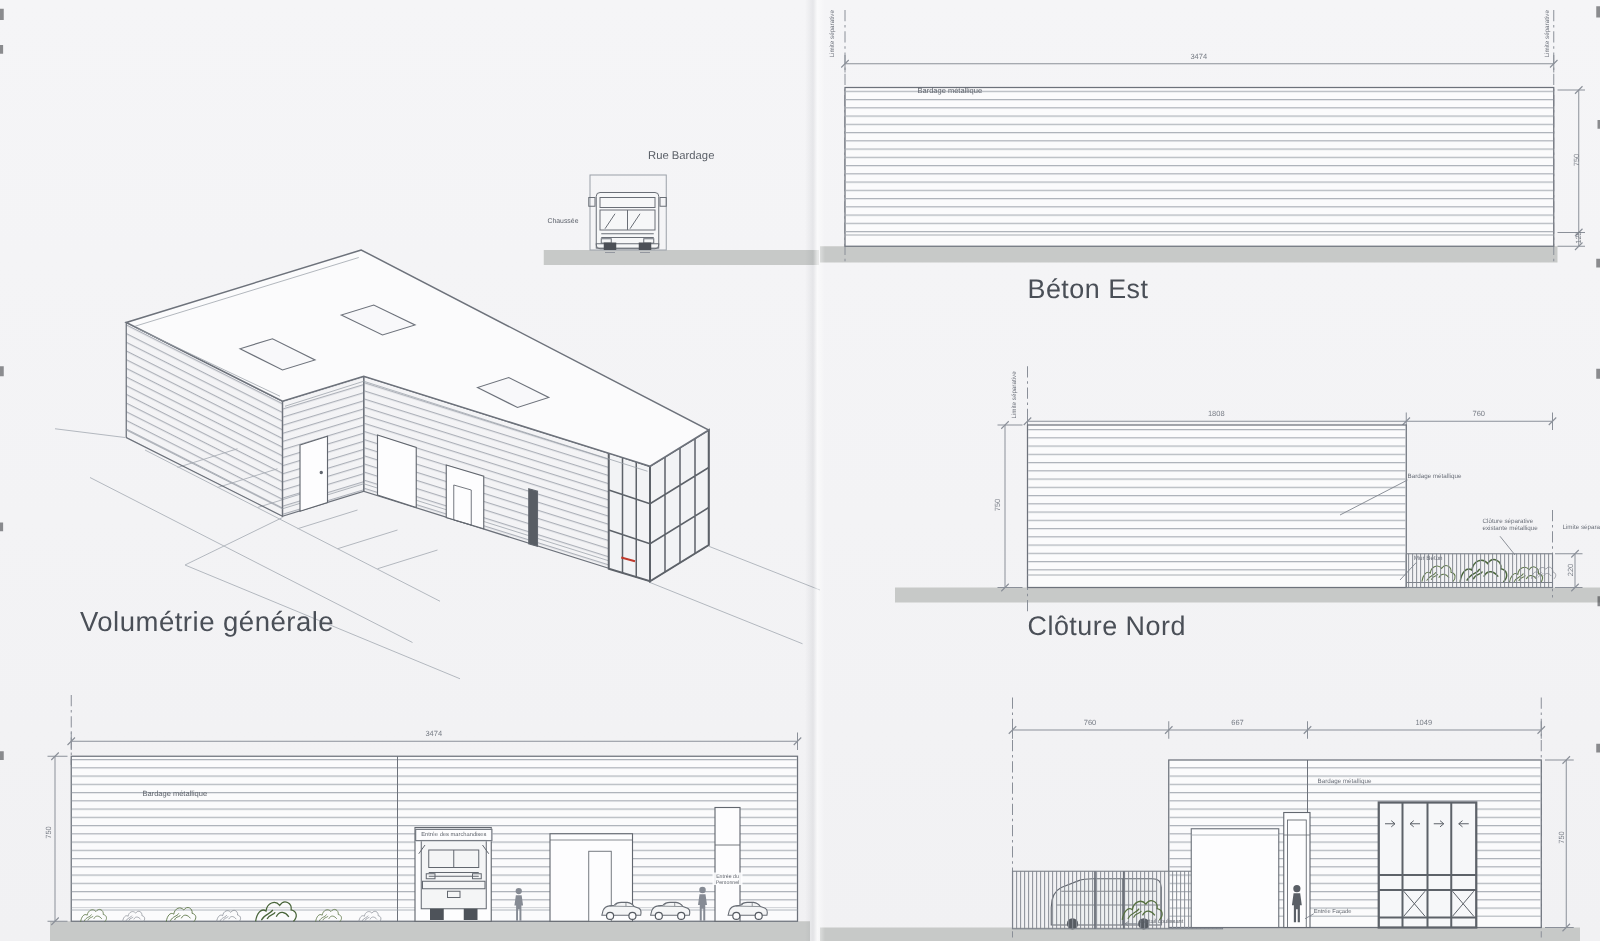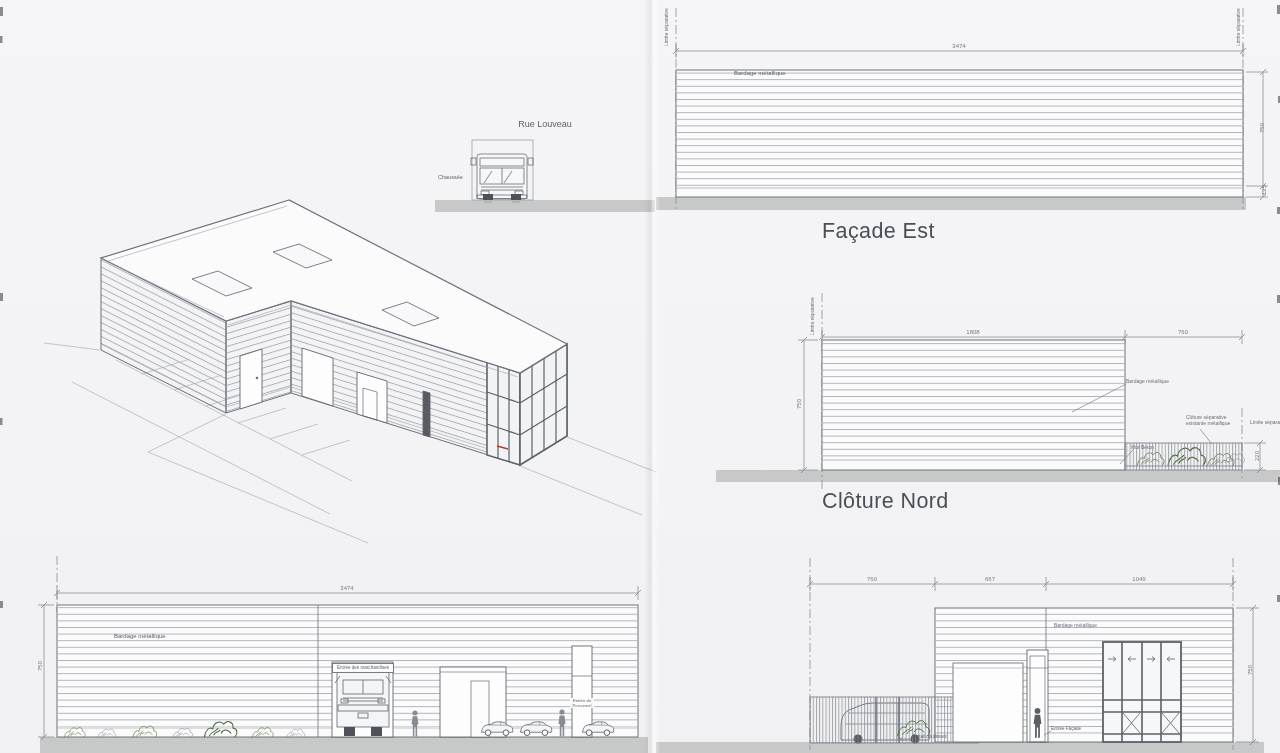--- a/index.html
+++ b/index.html
@@ -297,25 +297,26 @@
     <rect x="0" y="601" width="3" height="7"></rect>
     <rect x="1277" y="5" width="3" height="9"></rect>
         <rect x="1278" y="96" width="2" height="7"></rect>
     <rect x="1277" y="207" width="3" height="7"></rect>
         <rect x="1277" y="295" width="3" height="8"></rect>
     <rect x="1278" y="477" width="2" height="8"></rect>
         <rect x="1277" y="595" width="3" height="7"></rect>
   </g>
 </svg>
 
-<div class="lab" style="left:500px;top:119px;width:90px;text-align:center;font-size:9px;color:#5b6068;">Rue Louveau</div>
+<div class="lab" style="left:500px;top:119px;width:90px;text-align:center;font-size:9px;color:#5b6068;">Rue Bardage</div>
 <div class="lab" style="left:438px;top:174px;font-size:5.5px;">Chaussée</div>
 
-<div class="lab title" style="left:822px;top:219px;">Façade Est</div>
+<div class="lab title" style="left:822px;top:219px;">Béton Est</div>
 <div class="lab title" style="left:822px;top:489px;">Clôture Nord</div>
+<div class="lab title" style="left:64px;top:485px;font-size:22px;">Volumétrie générale</div>
 
 <div class="lab" style="left:734px;top:70px;font-size:6px;">Bardage métallique</div>
 <div class="rlab tiny" style="left:647px;top:24px;">Limite séparative</div>
 <div class="rlab tiny" style="left:1219px;top:24px;">Limite séparative</div>
 <div class="lab dim" style="left:937px;top:43px;width:44px;text-align:center;">3474</div>
 <div class="rlab dim" style="left:1257px;top:125px;">750</div>
 <div class="rlab dim" style="left:1259px;top:187px;">125</div>
 
 <div class="lab tiny" style="left:1126px;top:378px;">Bardage métallique</div>
 <div class="rlab tiny" style="left:793px;top:313px;">Limite séparative</div>

